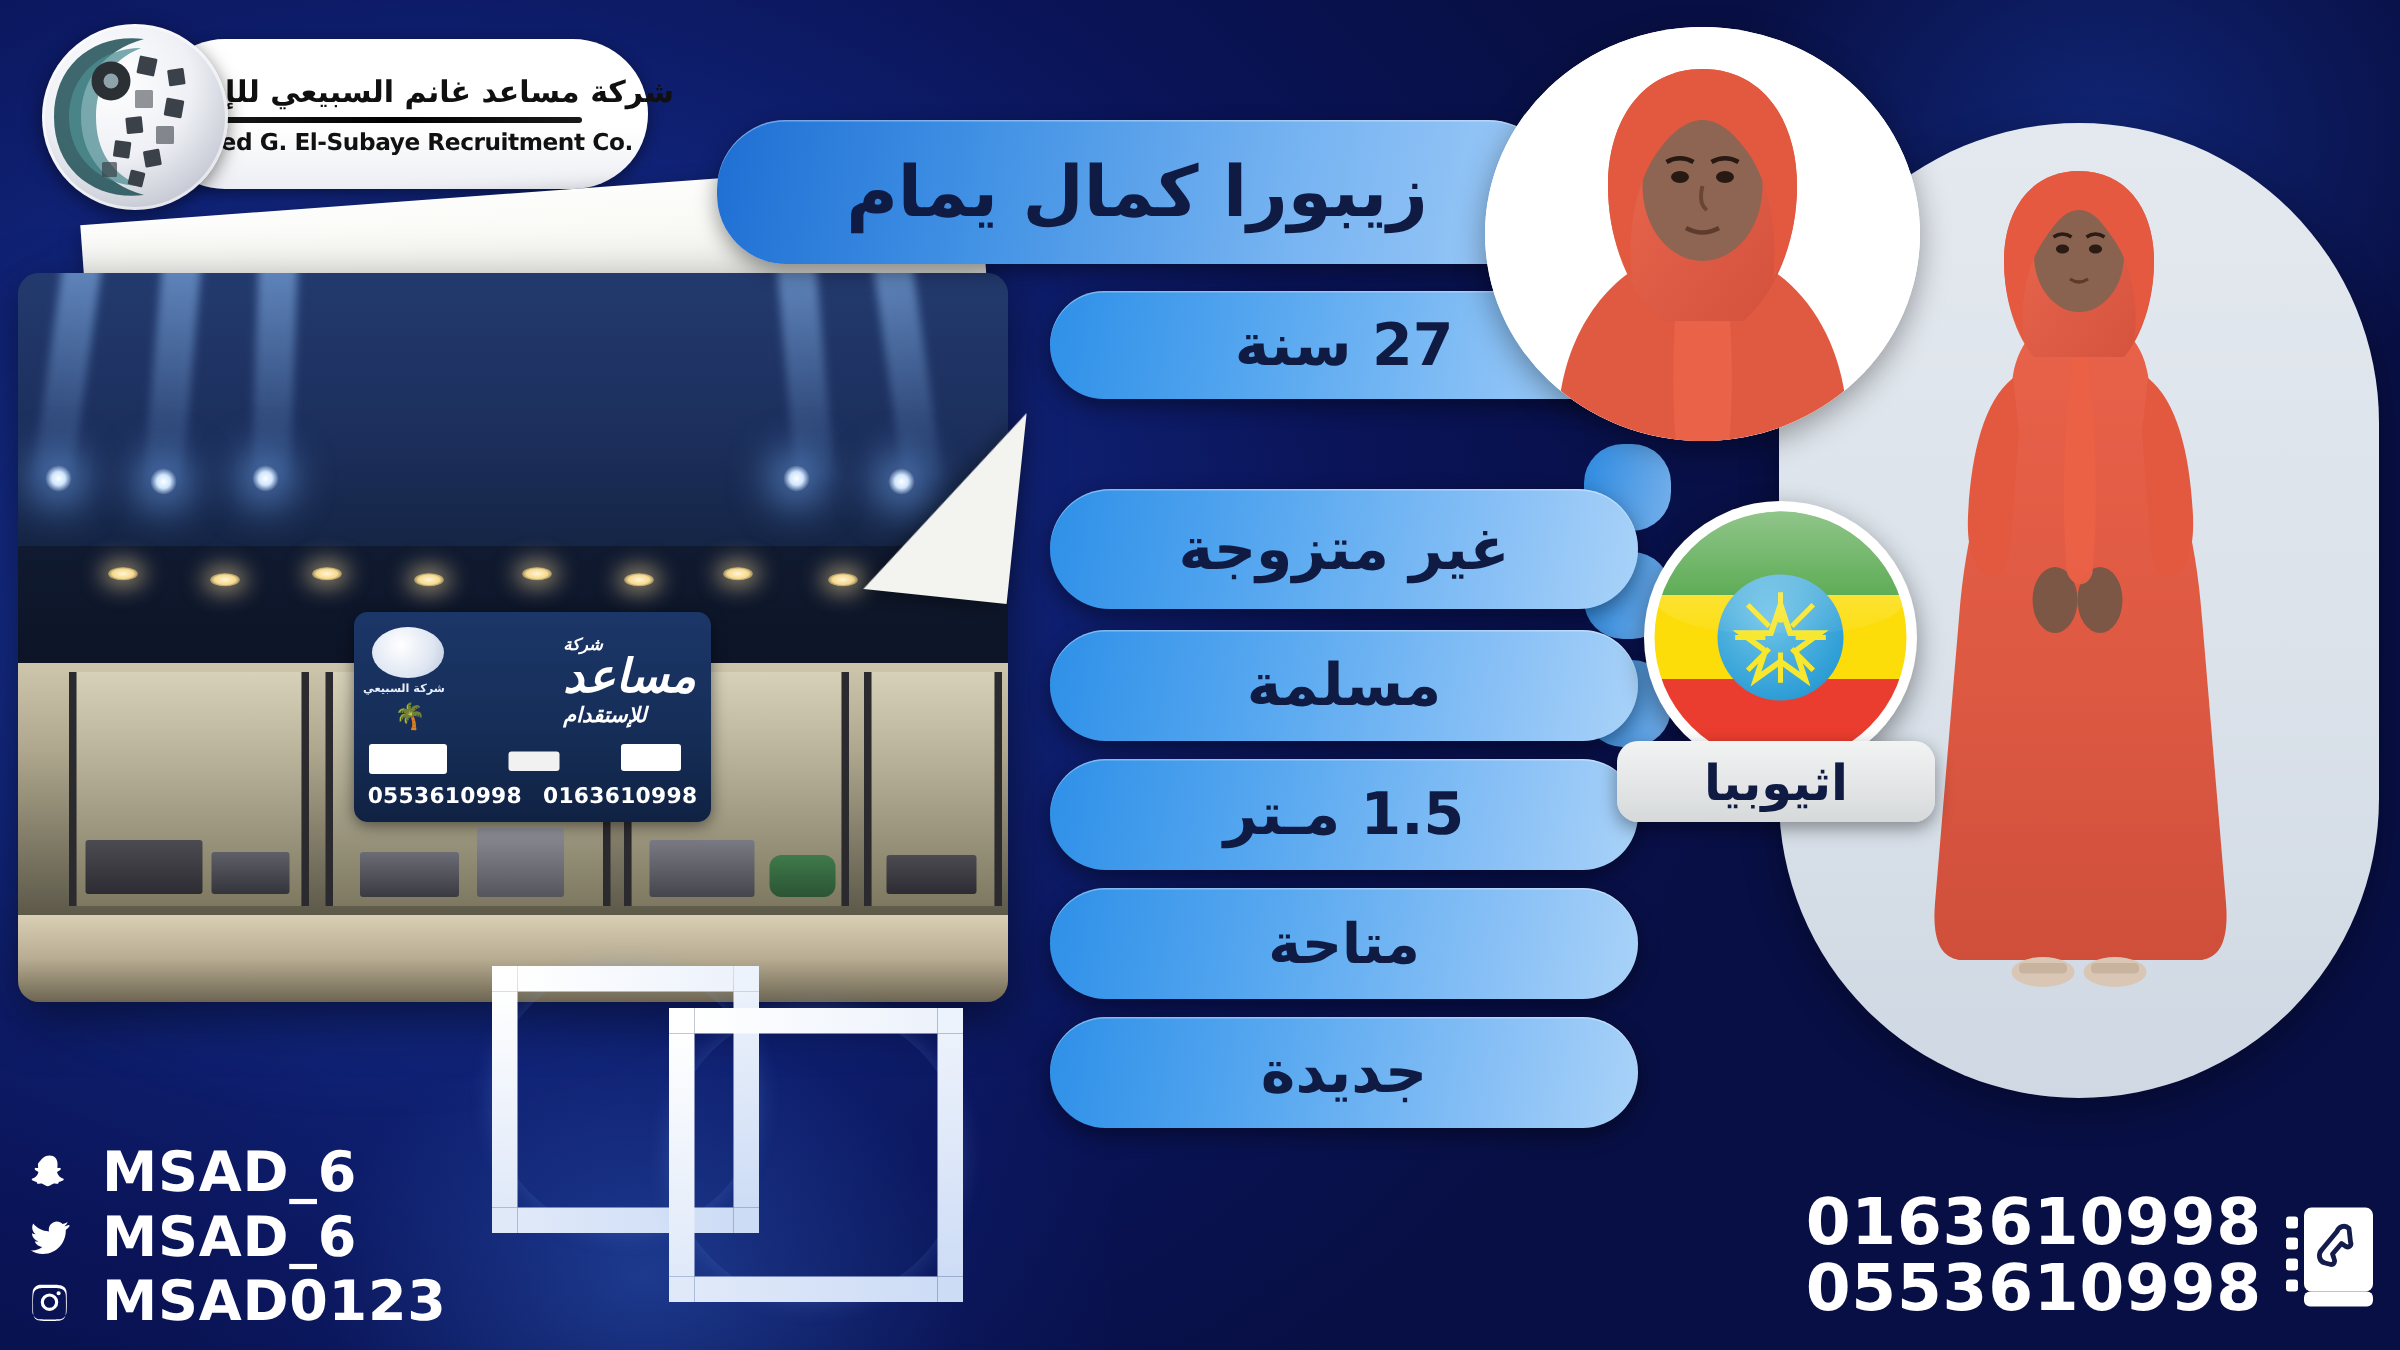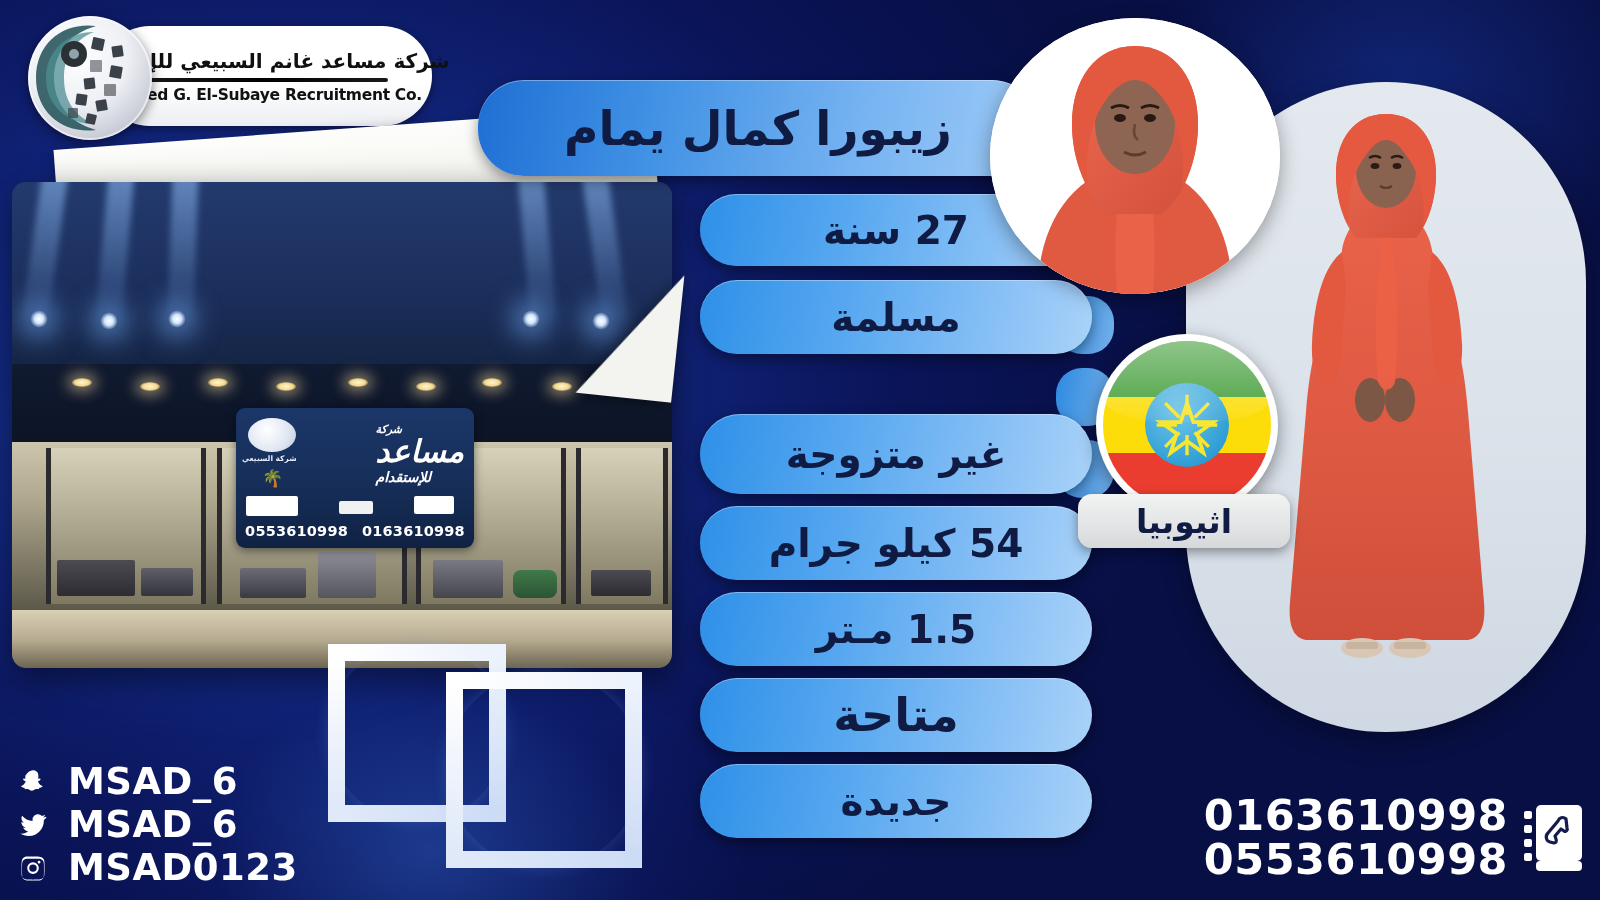--- a/index.html
+++ b/index.html
@@ -243,21 +243,21 @@
     width: 560px; height: 96px;
     font-size: 47px;
     border-radius: 46px;
     background: linear-gradient(100deg,#1f6fd4 0%,#3f90e4 30%,#79b5f2 70%,#9fcbf7 100%);
   }
   .pill-age   { margin-top: 114px; height: 72px; font-size: 39px; }
   .pill-marital { margin-top: 60px; height: 80px; font-size: 39px; }
   .pill-religion{ margin-top: 14px; height: 74px; font-size: 39px; }
   .pill-weight  { margin-top: 12px; height: 74px; font-size: 39px; }
   .pill-height  { margin-top: 12px; height: 74px; font-size: 39px; }
-  .pill-status  { margin-top: 12px; height: 74px; font-size: 46px; }
+  .pill-status  { margin-top: 12px; height: 74px; font-size: 37px; }
   .pill-condition{ margin-top: 12px; height: 74px; font-size: 39px; }
 
   
   .portrait {
     position: absolute; left: 990px; top: 18px;
     width: 290px; height: 276px;
     border-radius: 50%;
     background: #ffffff;
     overflow: hidden;
     z-index: 10;
@@ -475,23 +475,22 @@
             <path d="M12 2.2c3.2 0 3.6 0 4.9.1 1.2.1 1.8.2 2.2.4.6.2 1 .5 1.4.9.4.4.7.8.9 1.4.2.4.4 1 .4 2.2.1 1.3.1 1.7.1 4.9s0 3.6-.1 4.9c-.1 1.2-.2 1.8-.4 2.2-.2.6-.5 1-.9 1.4-.4.4-.8.7-1.4.9-.4.2-1 .4-2.2.4-1.3.1-1.7.1-4.9.1s-3.6 0-4.9-.1c-1.2-.1-1.8-.2-2.2-.4-.6-.2-1-.5-1.4-.9-.4-.4-.7-.8-.9-1.4-.2-.4-.4-1-.4-2.2C2.2 15.6 2.2 15.2 2.2 12s0-3.6.1-4.9c.1-1.2.2-1.8.4-2.2.2-.6.5-1 .9-1.4.4-.4.8-.7 1.4-.9.4-.2 1-.4 2.2-.4C8.4 2.2 8.8 2.2 12 2.2zm0 1.8c-3.1 0-3.5 0-4.8.1-1.1 0-1.7.2-2.1.4-.5.2-.9.4-1.2.8-.4.3-.6.7-.8 1.2-.2.4-.3 1-.4 2.1-.1 1.3-.1 1.7-.1 4.8s0 3.5.1 4.8c0 1.1.2 1.7.4 2.1.2.5.4.9.8 1.2.3.4.7.6 1.2.8.4.2 1 .3 2.1.4 1.3.1 1.7.1 4.8.1s3.5 0 4.8-.1c1.1 0 1.7-.2 2.1-.4.5-.2.9-.4 1.2-.8.4-.3.6-.7.8-1.2.2-.4.3-1 .4-2.1.1-1.3.1-1.7.1-4.8s0-3.5-.1-4.8c0-1.1-.2-1.7-.4-2.1-.2-.5-.4-.9-.8-1.2-.3-.4-.7-.6-1.2-.8-.4-.2-1-.3-2.1-.4-1.3-.1-1.7-.1-4.8-.1zm0 3.1a5 5 0 110 10 5 5 0 010-10zm0 1.8a3.2 3.2 0 100 6.4 3.2 3.2 0 000-6.4zm5.2-3.1a1.2 1.2 0 110 2.4 1.2 1.2 0 010-2.4z"></path>
           </svg>
       </span>
       <span class="social-text">MSAD0123</span>
     </div>
   </div>
 
   <div class="pills">
     <div class="pill pill-name">زيبورا كمال يمام</div>
     <div class="pill pill-age">27  سنة</div>
+    <div class="pill pill-marital">غير متزوجة</div>
     <div class="pill pill-religion">مسلمة</div>
-    <div class="pill pill-marital">غير متزوجة</div>
-    <div class="pill pill-weight">54 كيلو جرام</div>
     <div class="pill pill-height">1.5 مـتر</div>
     <div class="pill pill-status">متاحة</div>
     <div class="pill pill-condition">جديدة</div>
   </div>
 
   <div class="dotcol">
     <i></i>
       <i></i>
       <i></i>
   </div>

